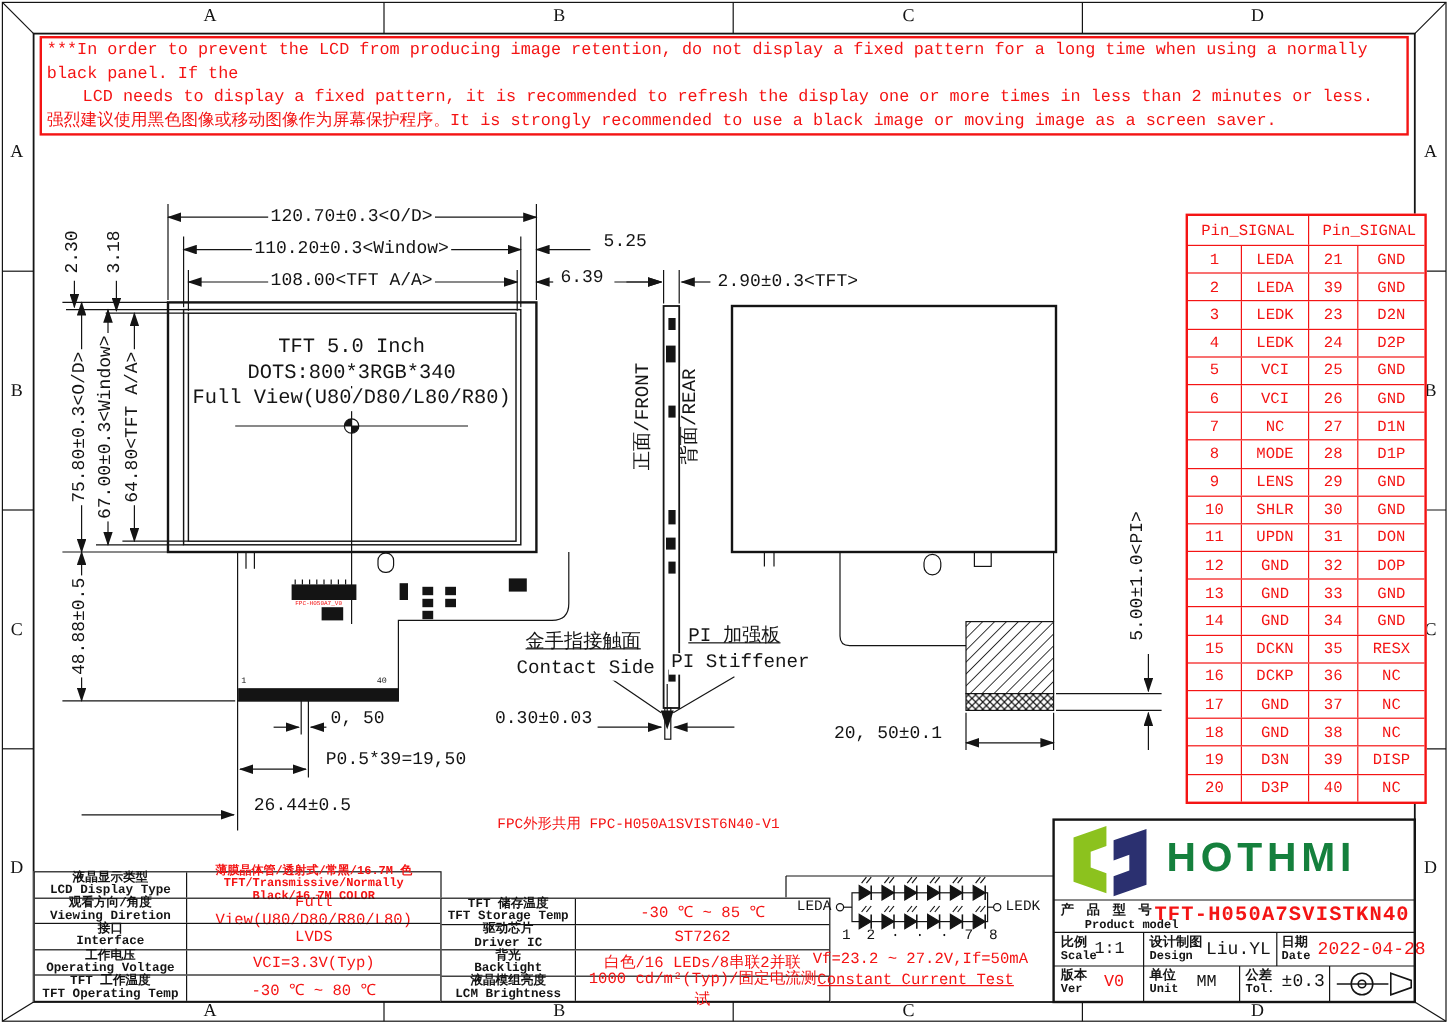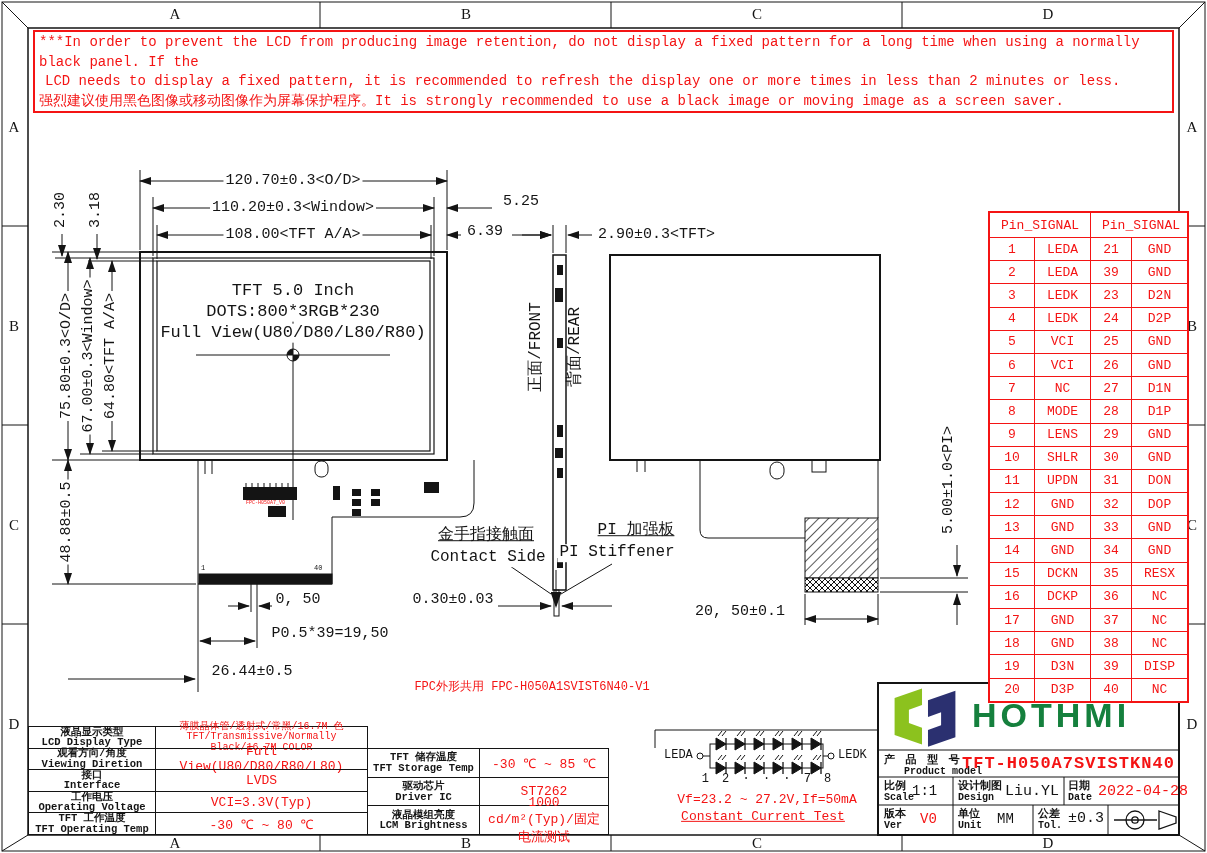--- a/index.html
+++ b/index.html
@@ -12,45 +12,45 @@
   .ctr{transform:translate(-50%,-50%);}
   .rot{transform:translate(-50%,-50%) rotate(-90deg);}
   .dim{font-size:15px;background:#fff;padding:0 2px;}
   .call{font-size:16px;background:#fff;padding:0 2px;}
   .red{color:var(--red);}
   .u{text-decoration:underline;}
   .zone{font-family:"Liberation Serif","DejaVu Serif",serif;font-size:15px;}
   .warn{left:33px;top:30px;width:1141px;height:83px;border:2px solid var(--red);
         box-sizing:border-box;color:var(--red);font-size:14px;line-height:19.5px;
         padding:1px 4px;overflow:hidden;}
-  .warn .wl2{padding-left:6px;}
+  .warn .wl2{padding-left:6px;text-align:center;}
   .fv{font-size:17px;}
   
   .pintbl{left:988px;top:178px;width:201px;box-sizing:border-box;border:2px solid var(--red);
-          background:#fff;color:var(--red);font-size:13px;margin-top:33px;}
+          background:#fff;color:var(--red);font-size:13px;}
   .ph{display:flex;height:24px;}
   .ph .phc{flex:0 0 100px;display:flex;align-items:center;justify-content:center;box-sizing:border-box;}
   .ph .phc:first-child{border-right:1px solid var(--red);flex:0 0 101px;}
   .pr{display:flex;box-sizing:border-box;height:23.2px;border-top:1px solid var(--red);}
   .pc{display:flex;align-items:center;justify-content:center;box-sizing:border-box;}
   .pc.c0{flex:0 0 45px;border-right:1px solid var(--red);}
   .pc.c1{flex:0 0 56px;border-right:1px solid var(--red);}
   .pc.c2{flex:0 0 41px;border-right:1px solid var(--red);}
   .pc.c3{flex:1;}
   
   .spec{box-sizing:border-box;border:1.5px solid var(--ink);background:#fff;display:flex;flex-direction:column;text-align:center;}
   .srow{flex:1;display:flex;border-top:1px solid var(--ink);box-sizing:border-box;min-height:0;}
   .srow:first-child{border-top:none;}
   .slab{box-sizing:border-box;border-right:1px solid var(--ink);padding:1px 3px;
         font-weight:bold;font-size:10.5px;line-height:10.5px;display:flex;flex-direction:column;justify-content:center;}
   .spec-l .slab{flex:0 0 127px;}
   .spec-r .slab{flex:0 0 112px;}
   .sval{flex:1;display:flex;flex-direction:column;justify-content:center;padding:0 6px;
         font-size:13px;color:var(--red);}
-  .sval.small{font-size:10px;line-height:10.5px;}
+  .sval.small{font-size:10px;line-height:10.5px;font-weight:bold;}
   
   .tb-lab-cn{font-size:11px;font-weight:bold;}
   .tb-lab-en{font-size:10px;font-weight:bold;}
   .brand{font-family:"Liberation Sans","DejaVu Sans",sans-serif;font-weight:800;font-size:34px;
          letter-spacing:4px;color:#15803d;}
   .model{font-size:17px;font-weight:bold;color:var(--red);letter-spacing:1px;}
   .tbv{font-size:14px;}
   .tiny{font-size:7px;}
   .micro{font-size:5px;}
 </style>
@@ -269,21 +269,21 @@
   <span class="t zone ctr" style="left:1192px;top:525px">C</span>
   <span class="t zone ctr" style="left:1192px;top:724px">D</span>
 
   <div class="abs warn">
     <div>***In order to prevent the LCD from producing image retention, do not display a fixed pattern for a long time when using a normally black panel. If the</div>
     <div class="wl2">LCD needs to display a fixed pattern, it is recommended to refresh the display one or more times in less than 2 minutes or less.</div>
     <div>强烈建议使用黑色图像或移动图像作为屏幕保护程序。It is strongly recommended to use a black image or moving image as a screen saver.</div>
   </div>
 
   <span class="t fv ctr" style="left:293px;top:291px">TFT 5.0 Inch</span>
-  <span class="t fv ctr" style="left:293px;top:312px;background:#fff">DOTS:800*3RGB*230</span>
+  <span class="t fv ctr" style="left:293px;top:312px;background:#fff">DOTS:800*3RGB*340</span>
   <span class="t fv ctr" style="left:293px;top:333px;background:#fff">Full View(U80/D80/L80/R80)</span>
   <span class="t micro red" style="left:246px;top:501px">FPC-H050A7_V0</span>
   <span class="t tiny" style="left:201px;top:565px">1</span>
   <span class="t tiny" style="left:314px;top:565px">40</span>
 
   <span class="t dim ctr" style="left:293px;top:181px">120.70±0.3&lt;O/D&gt;</span>
   <span class="t dim ctr" style="left:293px;top:208px">110.20±0.3&lt;Window&gt;</span>
   <span class="t dim ctr" style="left:293px;top:235px">108.00&lt;TFT A/A&gt;</span>
   <span class="t dim ctr" style="left:521px;top:202px">5.25</span>
   <span class="t dim ctr" style="left:485px;top:232px">6.39</span>
@@ -298,21 +298,21 @@
   <span class="t dim ctr" style="left:330px;top:634px">P0.5*39=19,50</span>
   <span class="t dim ctr" style="left:252px;top:672px">26.44±0.5</span>
   <span class="t dim ctr" style="left:453px;top:600px">0.30±0.03</span>
   <span class="t dim ctr" style="left:740px;top:612px">20, 50±0.1</span>
   <span class="t dim rot" style="left:949px;top:480px">5.00±1.0&lt;PI&gt;</span>
 
   <span class="t call rot" style="left:537px;top:347px">正面/FRONT</span>
   <span class="t call rot" style="left:576px;top:347px">背面/REAR</span>
   <span class="t call u ctr" style="left:486px;top:536px">金手指接触面</span>
   <span class="t call ctr" style="left:488px;top:558px">Contact Side</span>
-  <span class="t call u ctr" style="left:636px;top:531px">PI 加强板</span>
+  <span class="t call u ctr" style="left:612px;top:531px">PI 加强板</span>
   <span class="t call ctr" style="left:617px;top:553px">PI Stiffener</span>
 
   <span class="t red ctr" style="left:532px;top:688px;font-size:12px">FPC外形共用 FPC-H050A1SVIST6N40-V1</span>
 
   <div class="abs pintbl">
     <div class="ph">
       <div class="phc">Pin_SIGNAL</div>
       <div class="phc">Pin_SIGNAL</div>
     </div>
     <div>
@@ -480,37 +480,46 @@
       <div class="srow">
         <div class="slab">
           <div>TFT 工作温度</div>
           <div>TFT Operating Temp</div>
         </div>
         <div class="sval">
           <div>-30 ℃ ~ 80 ℃</div>
         </div>
       </div>
     </div>
-  <div class="abs spec spec-r" style="left:367px;top:748px;width:242px;height:87px">
+  <div class="abs spec spec-r" style="left:367px;top:748px;width:325px;height:87px">
       <div class="srow">
         <div class="slab">
           <div>TFT 储存温度</div>
           <div>TFT Storage Temp</div>
         </div>
         <div class="sval">
           <div>-30 ℃ ~ 85 ℃</div>
         </div>
       </div>
       <div class="srow">
         <div class="slab">
           <div>驱动芯片</div>
           <div>Driver IC</div>
         </div>
         <div class="sval">
           <div>ST7262</div>
+        </div>
+      </div>
+      <div class="srow">
+        <div class="slab">
+          <div>背光</div>
+          <div>Backlight</div>
+        </div>
+        <div class="sval">
+          <div>白色/16 LEDs/8串联2并联</div>
         </div>
       </div>
       <div class="srow">
         <div class="slab">
           <div>液晶模组亮度</div>
           <div>LCM Brightness</div>
         </div>
         <div class="sval">
           <div>1000 cd/m²(Typ)/固定电流测试</div>
         </div>

